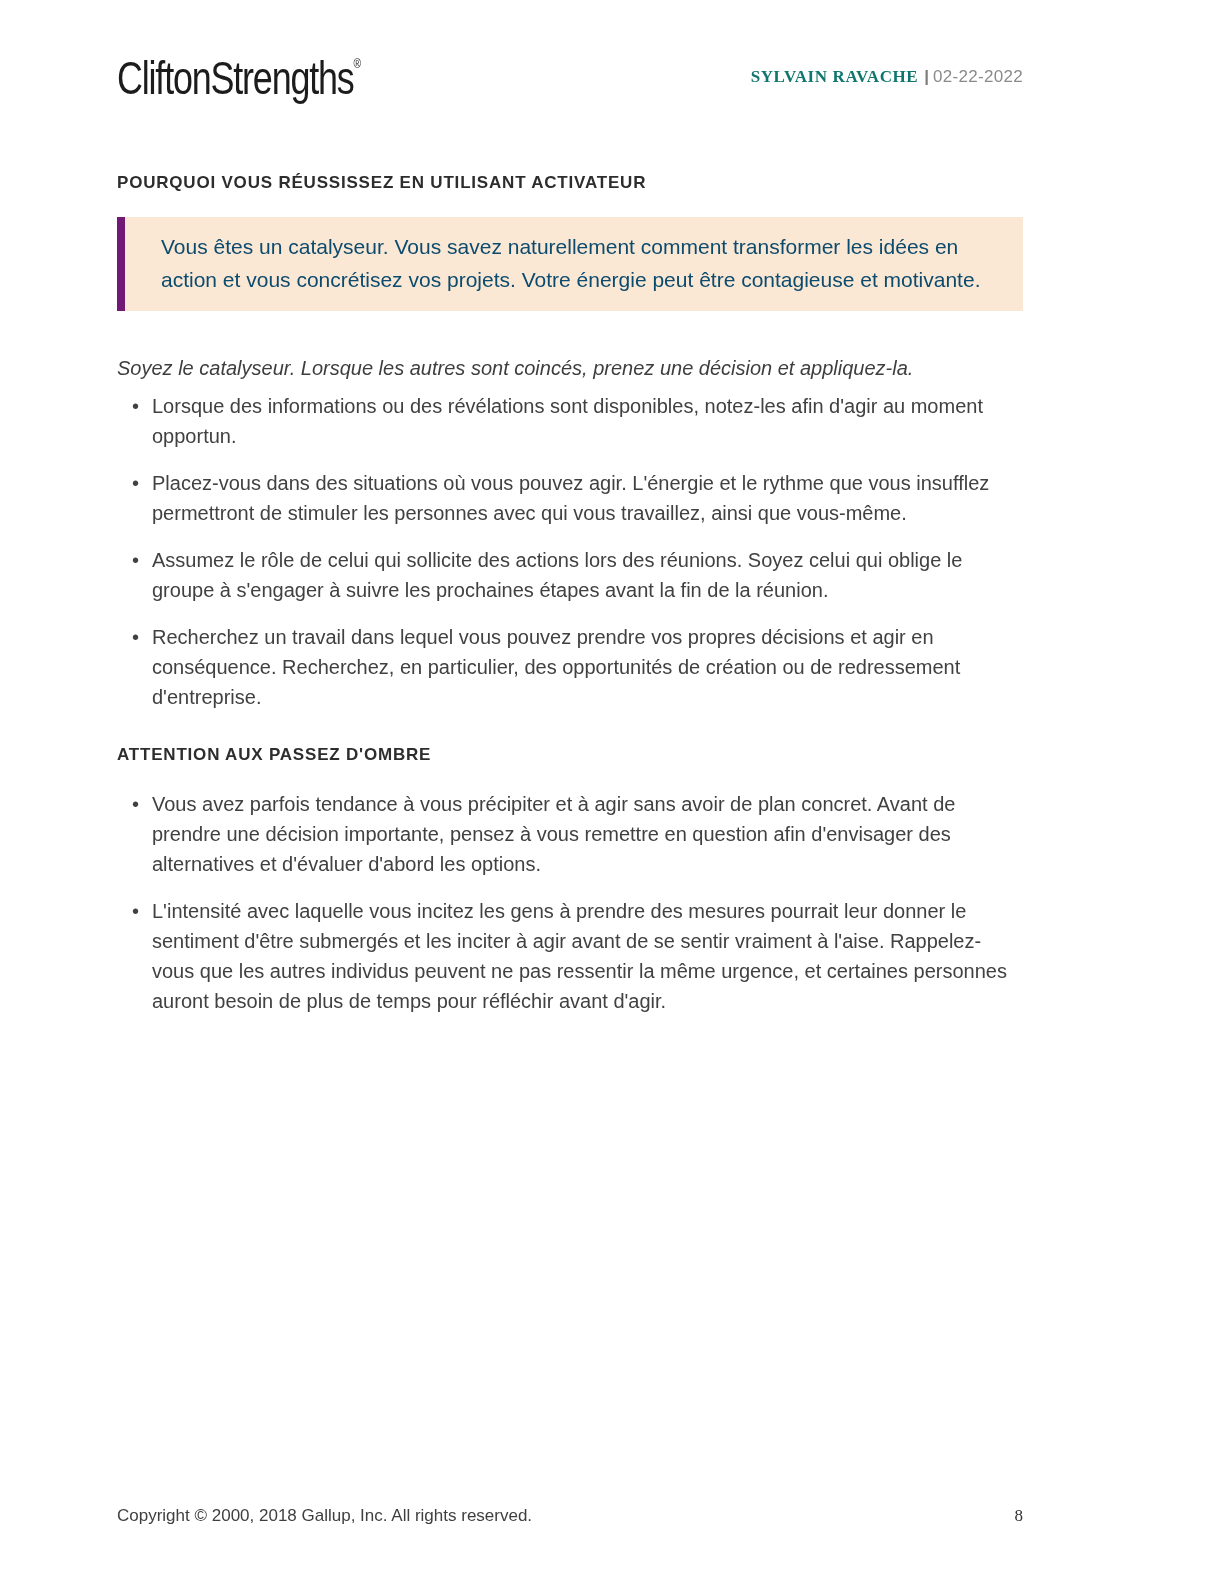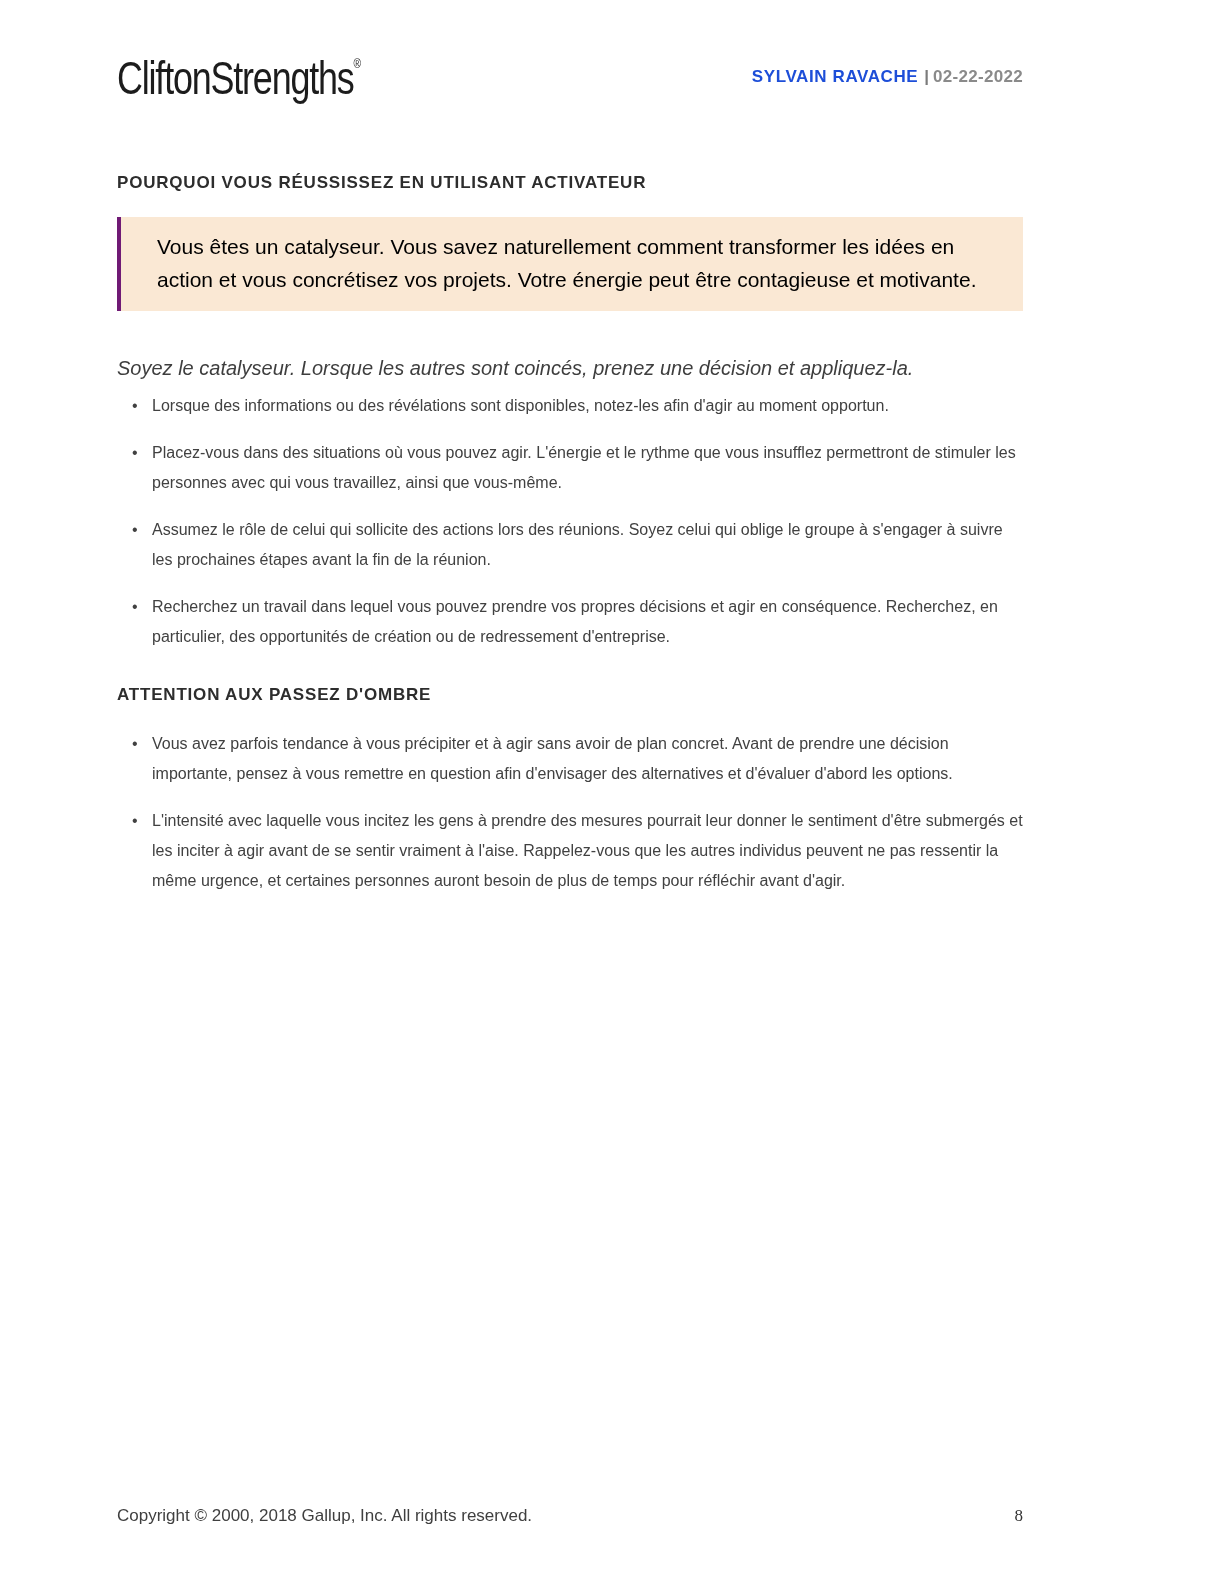--- a/index.html
+++ b/index.html
@@ -39,70 +39,71 @@
     vertical-align: 26px;
     letter-spacing: 0;
   }
   .header-right {
     font-size: 17px;
     padding-top: 12px;
     white-space: nowrap;
   }
   .person-name {
     font-weight: 700;
-    color: #1d4ed8;
+    color: #0f766e;
     letter-spacing: 0.6px;
+    font-family: Liberation Serif, serif;
   }
   .header-sep {
     font-weight: 700;
     color: #7b7b7b;
     margin: 0 4px 0 6px;
   }
   .report-date {
-    font-weight: 700;
+    font-weight: 400;
     color: #8a8a8a;
     letter-spacing: 0.3px;
   }
 
   
   .section-heading {
     font-size: 17px;
     font-weight: 700;
     color: #2d2d2d;
     letter-spacing: 0.8px;
     margin-bottom: 24px;
   }
 
   
   .callout {
-    border-left: 4px solid #701a75;
+    border-left: 8px solid #701a75;
     background: #FAE8D4;
     padding: 13px 24px 15px 36px;
     font-size: 21px;
     line-height: 33px;
-    color: #000000;
+    color: #0c4a6e;
     margin-bottom: 42px;
   }
 
   
   .section { margin-bottom: 12px; }
   .intro-italic {
     font-style: italic;
     font-size: 20px;
     line-height: 30px;
     color: #3e3e3e;
     margin-bottom: 8px;
   }
   ul.bullets {
     list-style: none;
   }
   ul.bullets li {
     position: relative;
     padding-left: 35px;
-    font-size: 16px;
+    font-size: 20px;
     line-height: 30px;
     color: #414141;
     margin-bottom: 17px;
     max-width: 940px;
   }
   ul.bullets li::before {
     content: "\2022";
     position: absolute;
     left: 15px;
     top: 0;

